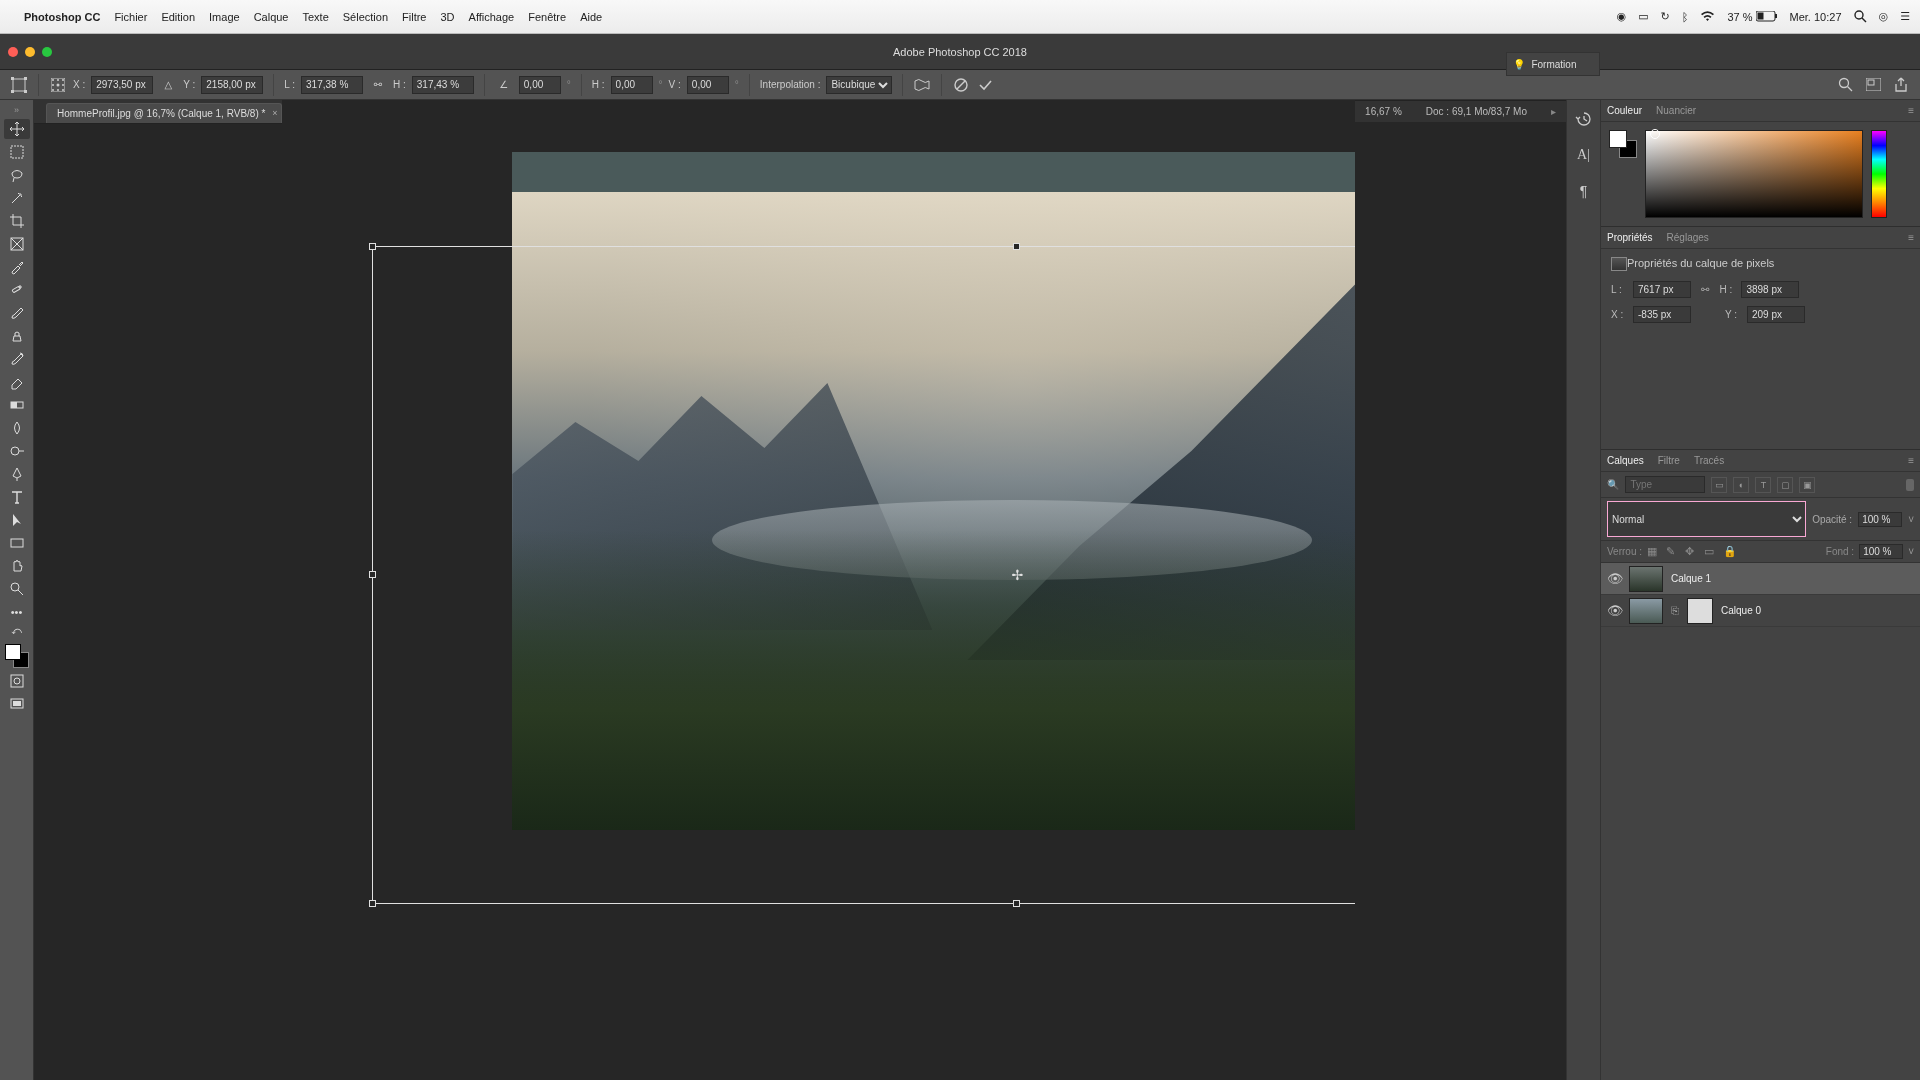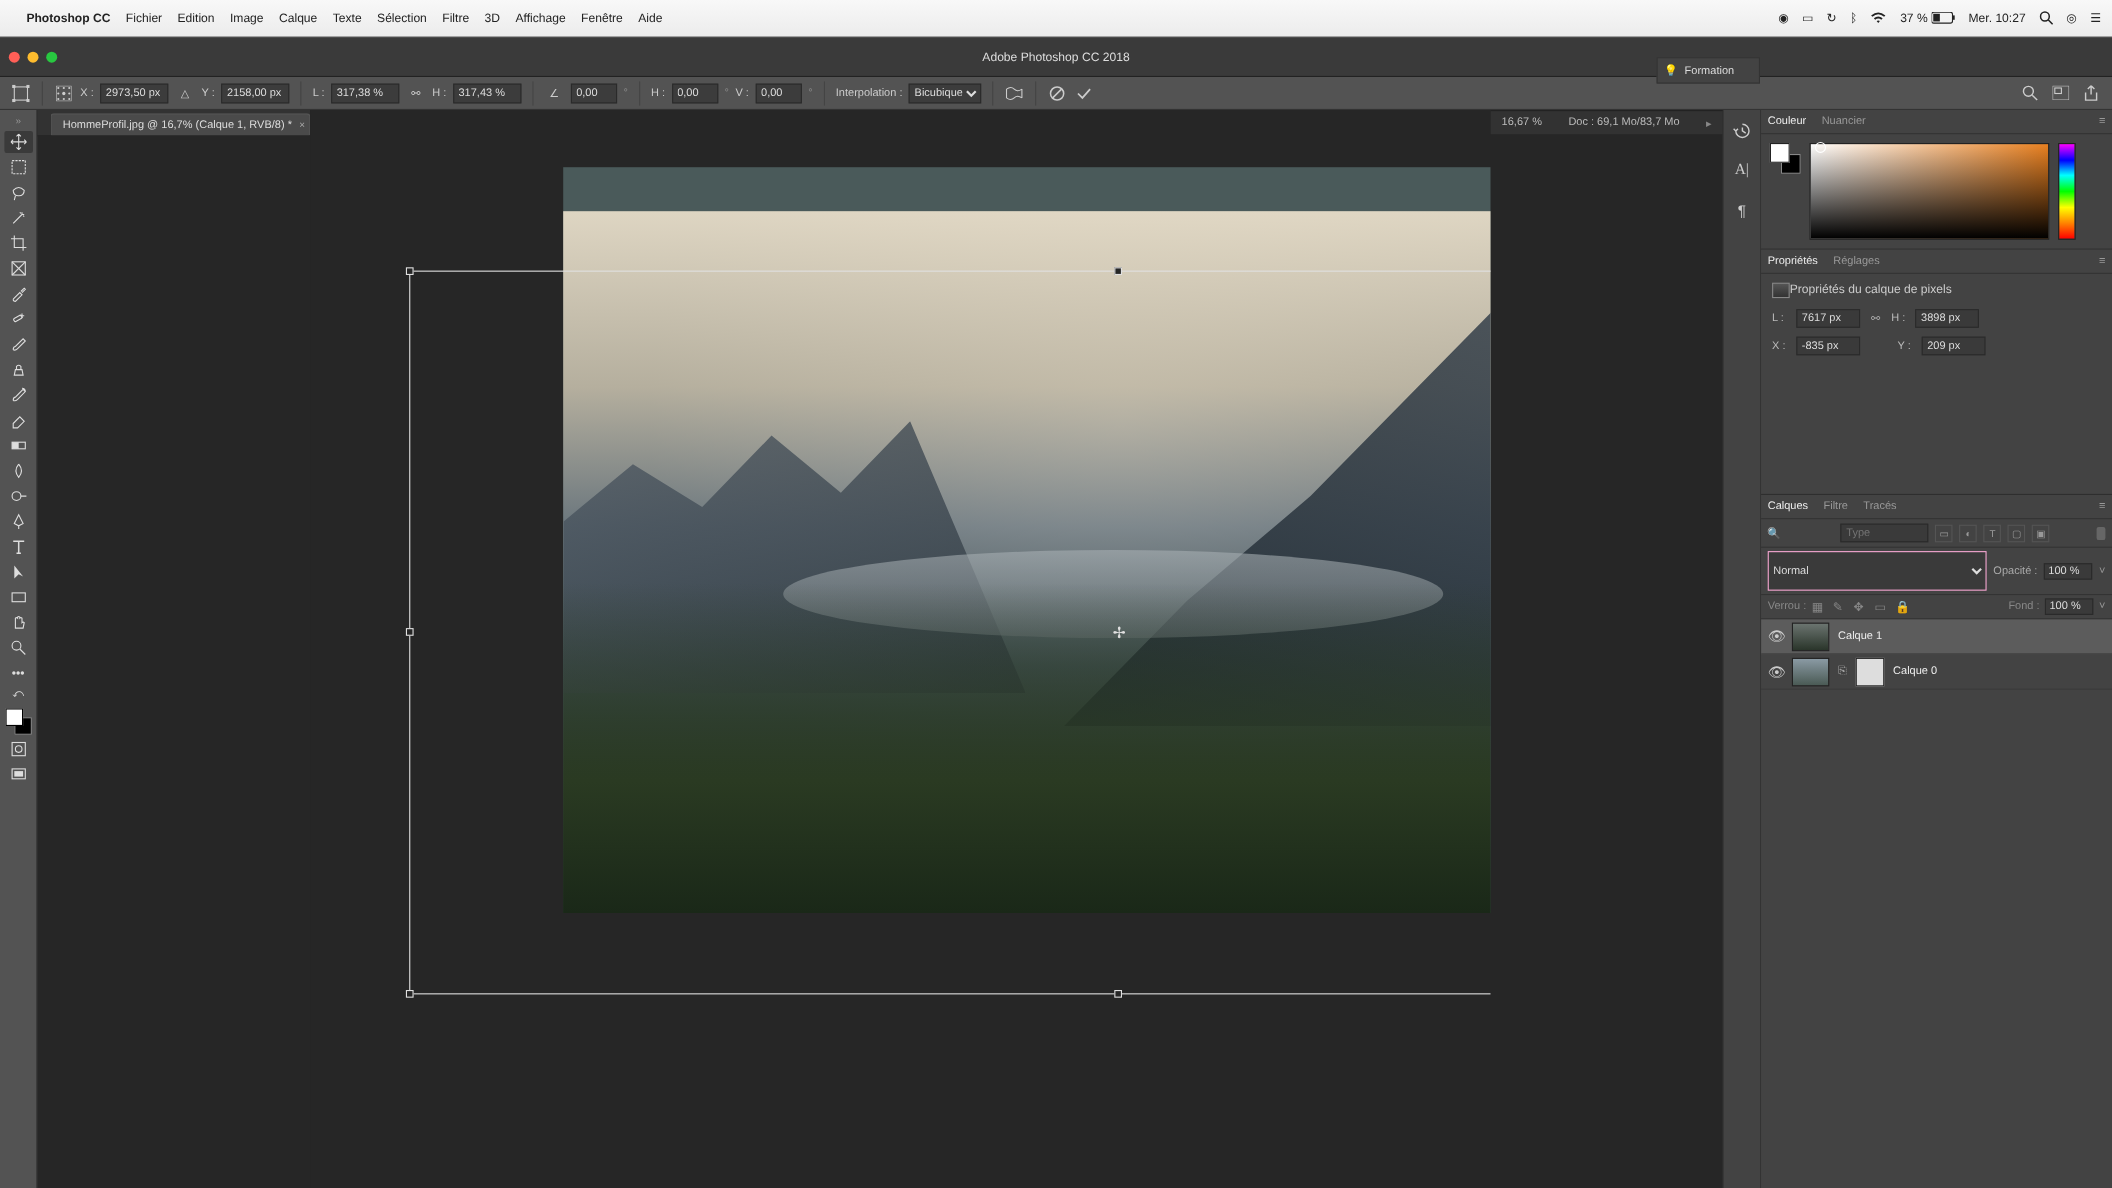--- a/index.html
+++ b/index.html
@@ -80,21 +80,21 @@
 .color-field .cursor-ring { position: absolute; width:10px; height:10px; border:1px solid #fff; border-radius:50%; left: 4px; top: -2px; }
 .hue-strip { width: 16px; height: 88px; background: linear-gradient(to bottom, #f0f, #00f 17%, #0ff 33%, #0f0 50%, #ff0 67%, #f80 83%, #f00); border:1px solid #222; }
 
 .props-body { padding: 8px 10px; min-height: 200px; }
 .props-row { display: flex; align-items: center; gap: 6px; margin-bottom: 8px; font-size: 10px; }
 .props-row .lbl { color: #bbb; width: 16px; }
 .props-row input { background: #3a3a3a; border: 1px solid #2a2a2a; color: #ddd; width: 58px; font-size: 10px; padding: 2px 4px; }
 .props-title { display: flex; align-items: flex-start; gap: 0; margin-bottom: 10px; }
 .props-title .thumb-ico { width: 16px; height: 14px; border: 1px solid #888; background: linear-gradient(#555,#333); }
 .layers-controls { display: flex; align-items: center; padding: 4px 6px; gap: 6px; font-size: 10px; border-bottom: 1px solid #333; }
-.layers-controls input[type=text] { background: #3a3a3a; border: 1px solid #2a2a2a; color: #999; width: 80px; font-size: 10px; padding: 2px 4px; margin-left: 48px; }
+.layers-controls input[type=text] { background: #3a3a3a; border: 1px solid #2a2a2a; color: #999; width: 80px; font-size: 10px; padding: 2px 4px; }
 .layers-controls .filter-ico { width: 16px; height: 16px; border: 1px solid #555; display: inline-flex; align-items: center; justify-content: center; font-size:9px; color:#999; cursor:pointer; }
 .layers-row2 { display: flex; align-items: center; padding: 3px 6px; gap: 6px; font-size: 10px; border-bottom: 1px solid #333; }
 .layers-row2 select { background: #3a3a3a; border: 1px solid #f9a8d4; color: #ddd; font-size: 10px; flex: 1; height: 36px; }
 .layers-row2 .lbl { color: #aaa; }
 .layers-row2 input { background: #3a3a3a; border: 1px solid #2a2a2a; color: #ddd; width: 44px; font-size: 10px; padding: 1px 3px; }
 .lock-row { display: flex; align-items: center; padding: 3px 6px; gap: 5px; font-size: 10px; color: #888; border-bottom: 1px solid #333; }
 .lock-row .li { width:14px; font-size: 11px; cursor:pointer; }
 .layers-list { flex: 1; overflow: auto; }
 .layer-item { display: flex; align-items: center; height: 32px; padding: 0 6px; gap: 8px; border-bottom: 1px solid #3a3a3a; cursor: pointer; }
 .layer-item.selected { background: #5c5c5c; }

